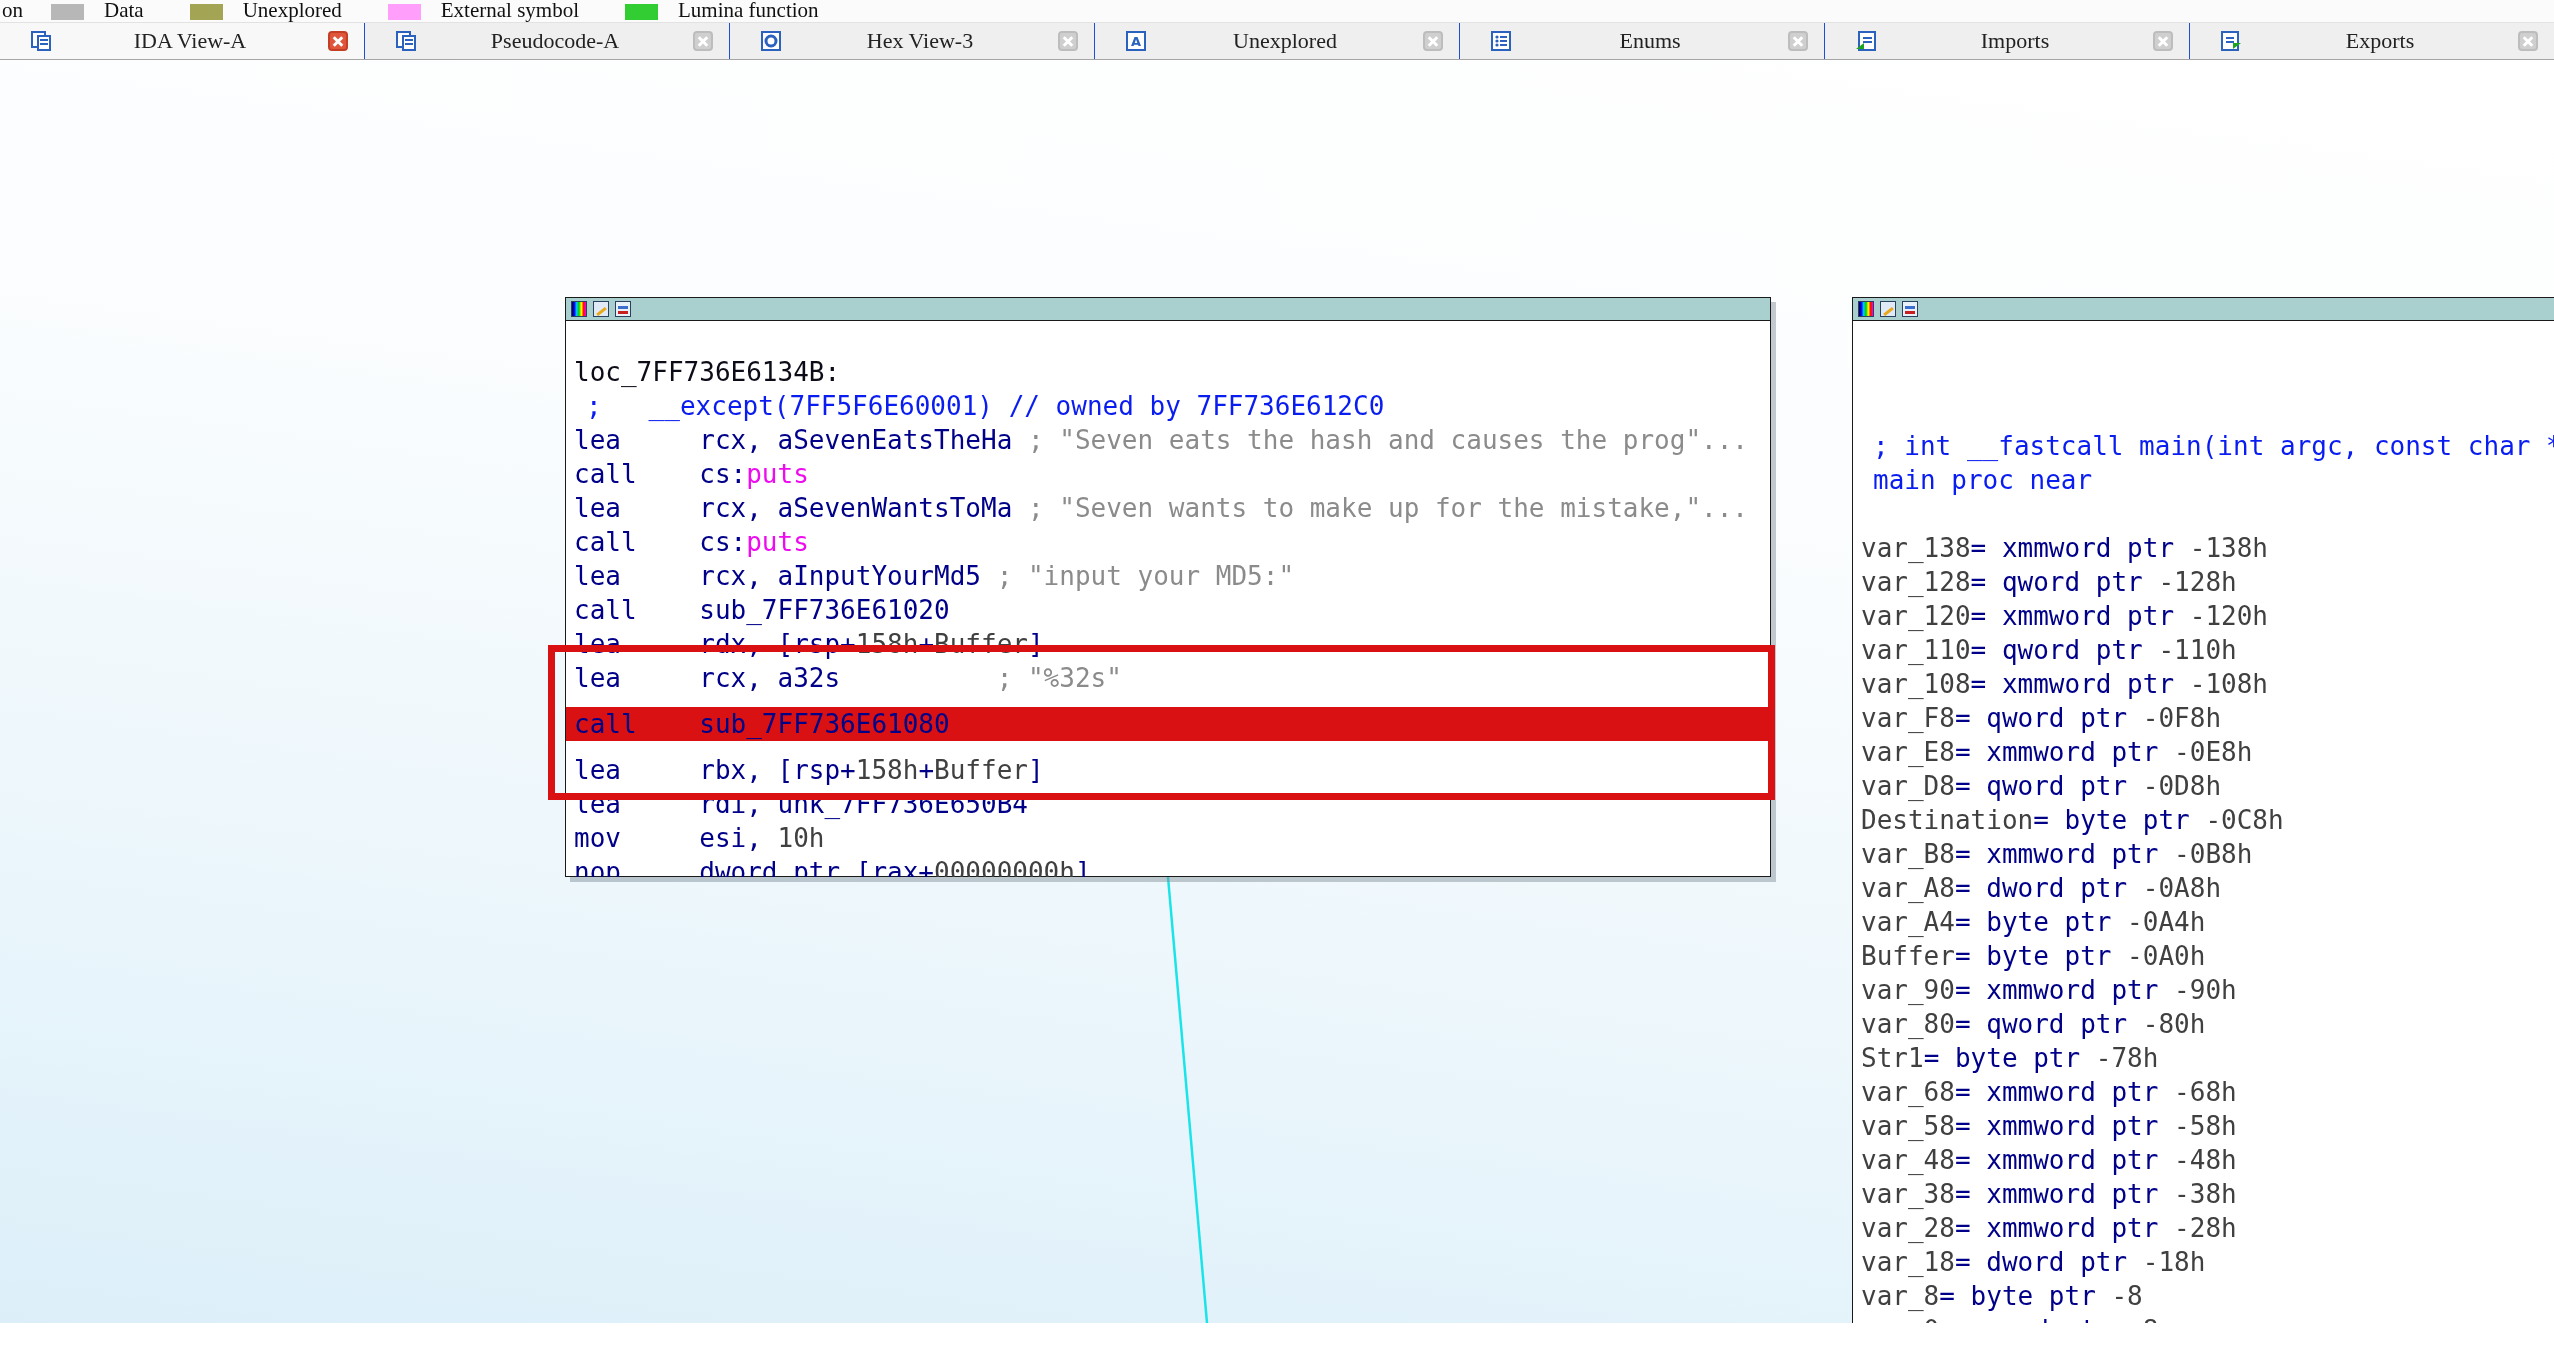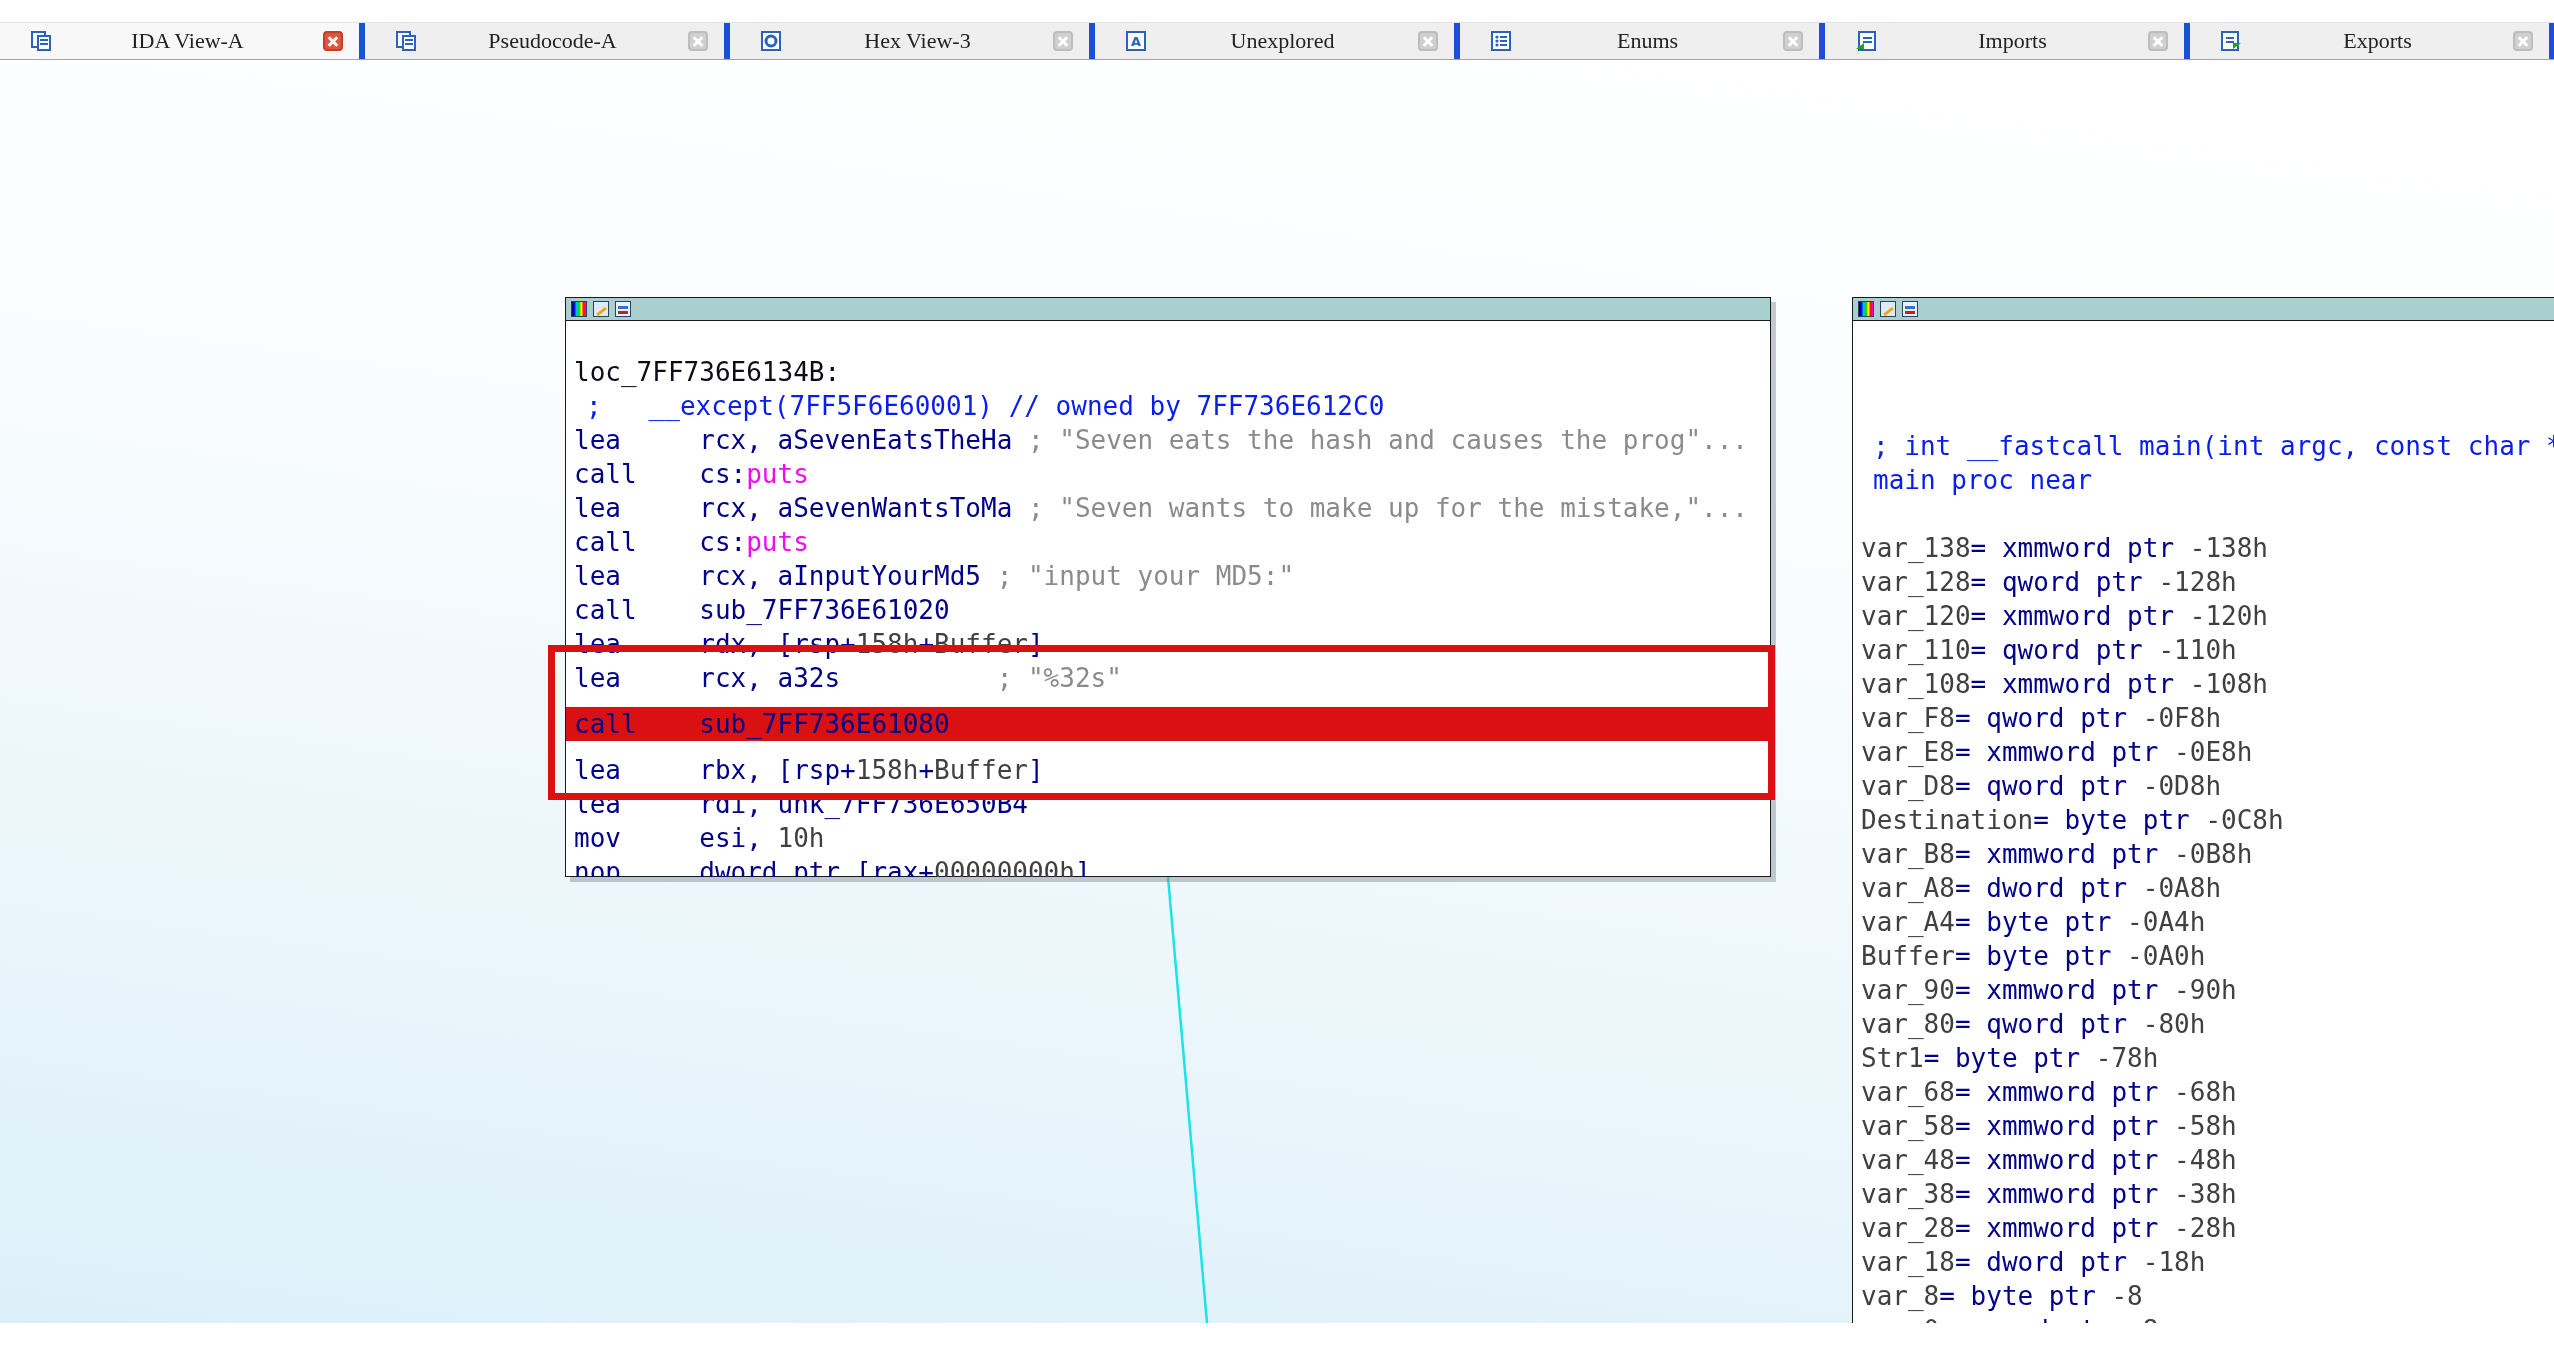--- a/index.html
+++ b/index.html
@@ -13,21 +13,21 @@
     font-size:21px; color:#111; white-space:nowrap; }
   .legend-partial { margin:0 28px 0 2px; line-height:24px; }
   .legend-item { display:flex; align-items:flex-end; margin-right:46px; }
   .legend-swatch { width:33px; height:16px; margin:0 20px 2px 0; display:inline-block; }
   .legend-label { line-height:24px; }
 
   
   .tab-bar { position:absolute; left:0; top:22px; width:2554px; height:38px;
     background:#efefef; border-top:1px solid #e2e2e2; border-bottom:1px solid #a6a6a6;
     display:flex; }
-  .tab { flex:0 0 365px; display:flex; align-items:center; border-right:6px solid #1d4ed8;
+  .tab { flex:0 0 365px; display:flex; align-items:center; border-right:1px solid #1d4ed8;
     font-size:22px; color:#222; }
   .tab.active { background:#f8f8f8; }
   .tab-icon { width:22px; height:22px; margin-left:30px; flex:0 0 auto; }
   .tab-label { flex:1; text-align:center; }
   .close-btn { width:20px; height:20px; margin-right:16px; border-radius:4px;
     position:relative; flex:0 0 auto; }
   .close-btn.red  { background:#e0563c; border:2px solid #c43e24; }
   .close-btn.gray { background:#cfcfcf; border:2px solid #bdbdbd; }
   .close-btn::before, .close-btn::after { content:""; position:absolute; left:2px; right:2px;
     top:50%; height:3px; margin-top:-1.5px; background:#fff; }
@@ -80,20 +80,39 @@
     background:#efefef; border-top:1px solid #dcdcdc; display:flex; align-items:center;
     font-family:"DejaVu Sans Mono", monospace; font-size:20px; color:#000; z-index:5; }
   .seg { padding:0 12px; height:100%; display:flex; align-items:center; white-space:nowrap;
     border-right:1px solid #c9c9c9; box-shadow:inset 1px 0 0 #ffffff; }
 </style>
 </head>
 <body>
 
 <div class="screen">
 
+  <div class="legend-bar">
+    <span class="legend-partial">on</span>
+    <span class="legend-item">
+      <span class="legend-swatch" style="background: rgb(183, 183, 183);"></span>
+      <span class="legend-label">Data</span>
+    </span>
+    <span class="legend-item">
+      <span class="legend-swatch" style="background: rgb(164, 164, 85);"></span>
+      <span class="legend-label">Unexplored</span>
+    </span>
+    <span class="legend-item">
+      <span class="legend-swatch" style="background: rgb(255, 159, 251);"></span>
+      <span class="legend-label">External symbol</span>
+    </span>
+    <span class="legend-item">
+      <span class="legend-swatch" style="background: rgb(50, 205, 50);"></span>
+      <span class="legend-label">Lumina function</span>
+    </span>
+  </div>
 
   <div class="tab-bar">
 
     <div class="tab active">
       <svg class="tab-icon" viewBox="0 0 22 22">
         <rect x="2" y="2" width="13" height="15" fill="#fff" stroke="#2a62be" stroke-width="2"></rect>
         <rect x="8" y="6" width="12" height="14" fill="#fff" stroke="#2a62be" stroke-width="2"></rect>
         <line x1="10" y1="10" x2="18" y2="10" stroke="#2a62be" stroke-width="2"></line>
         <line x1="10" y1="14" x2="18" y2="14" stroke="#2a62be" stroke-width="2"></line>
       </svg>

